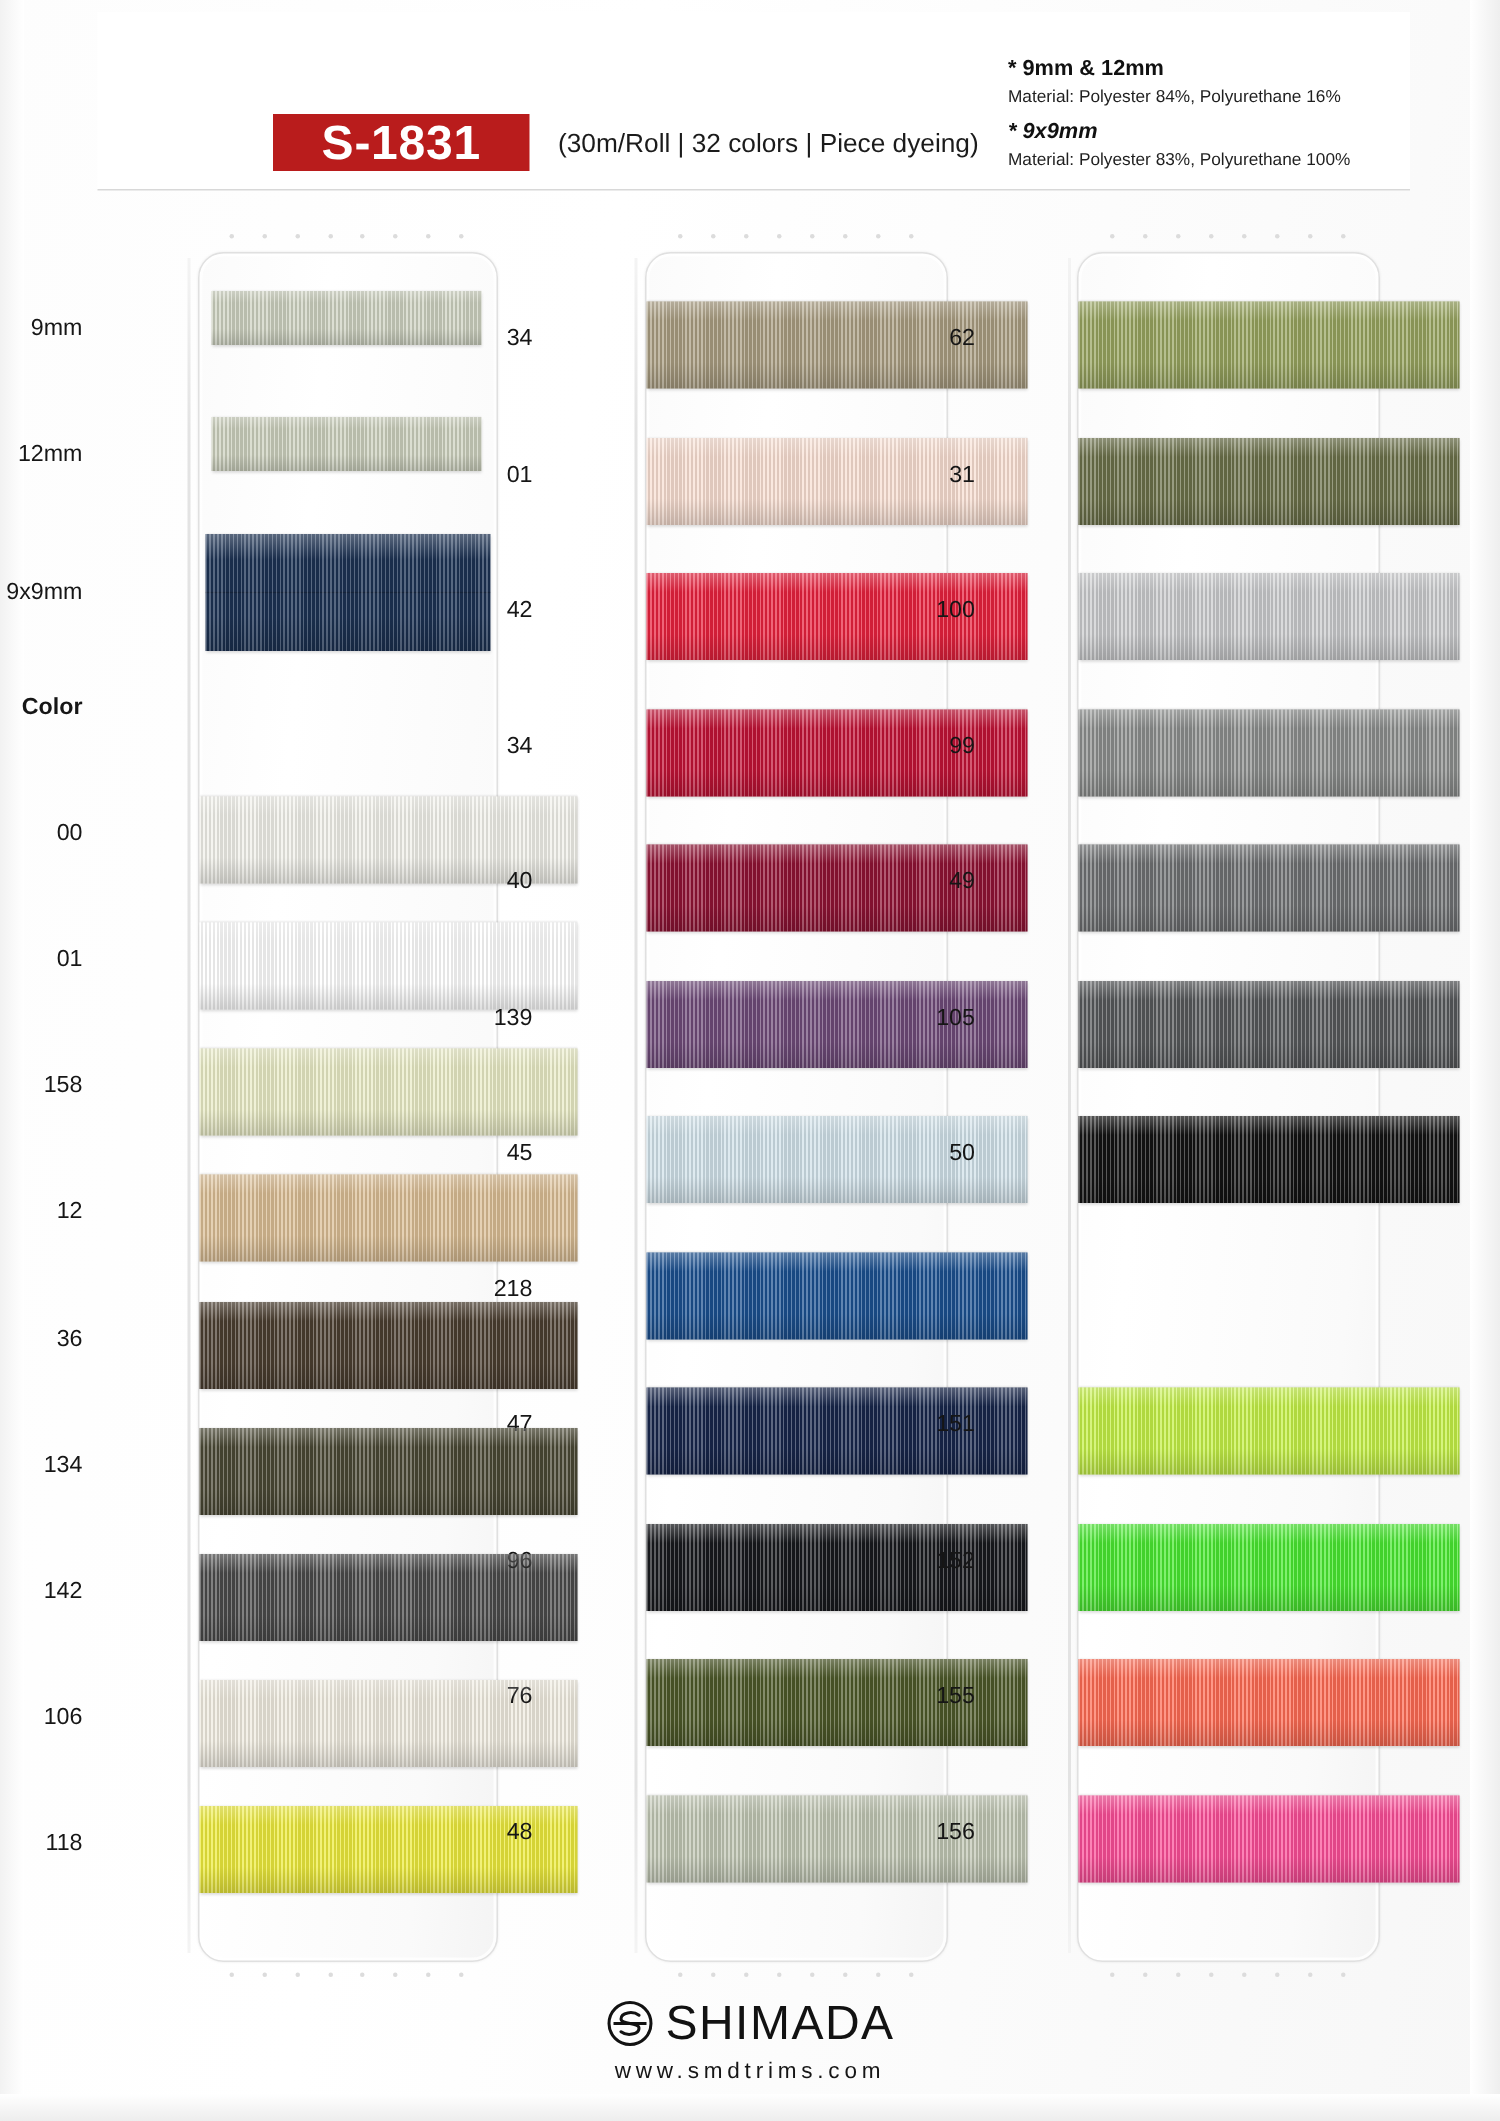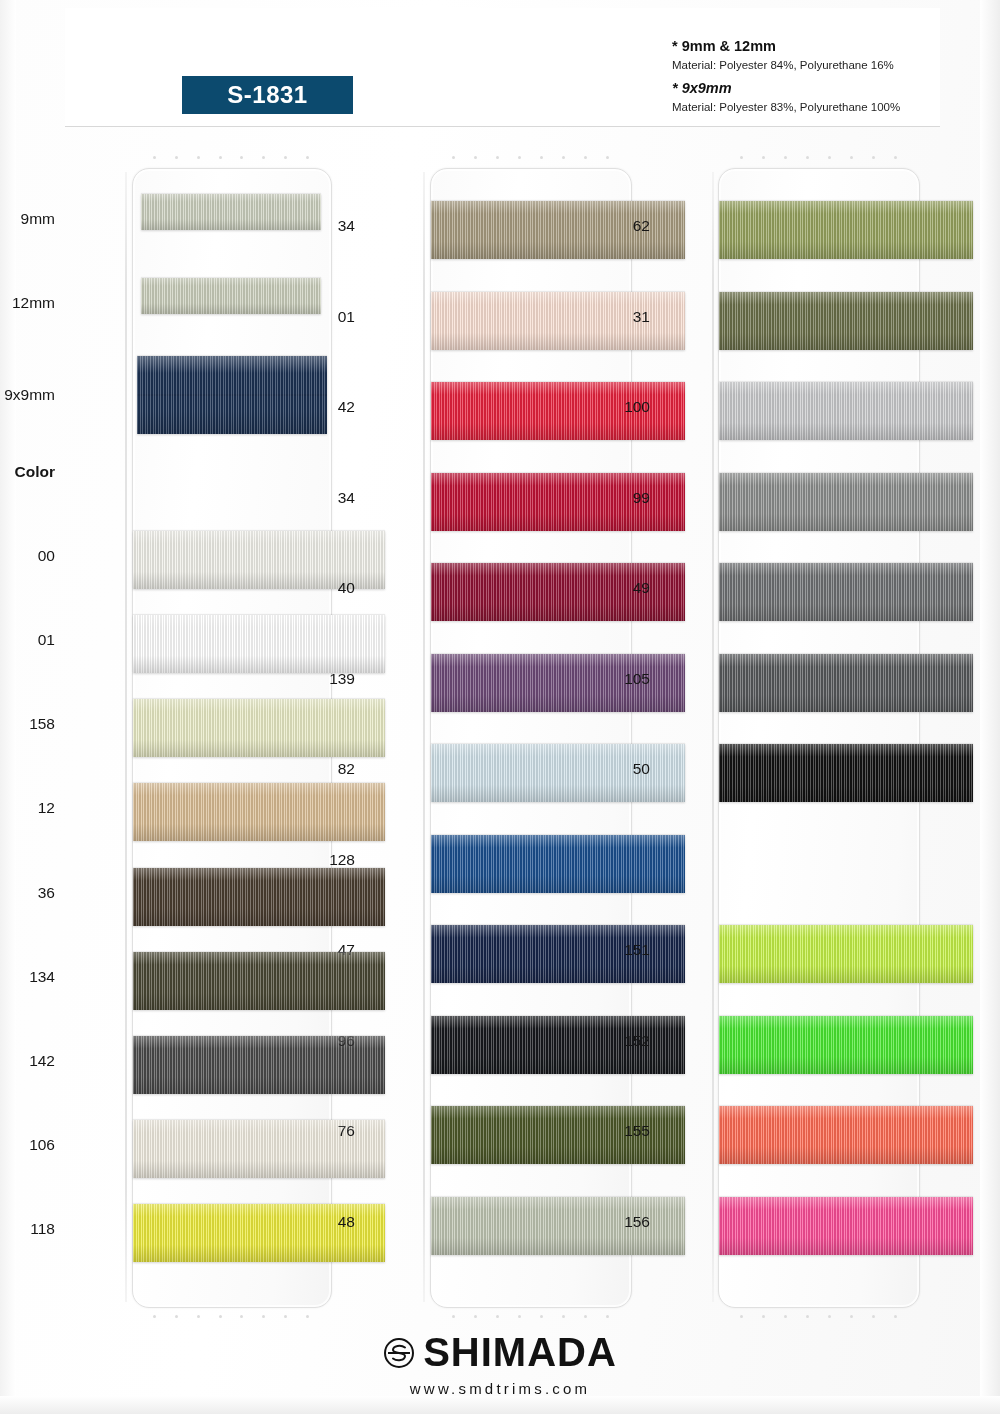--- a/index.html
+++ b/index.html
@@ -30,23 +30,23 @@
     background:#ffffff;
     border-bottom:1px solid #d8d8d8;
   }
   .hdr-title{
     position:absolute;left:105px;top:27px;
     font-size:25.5px;font-weight:bold;letter-spacing:-0.2px;
     color:#111;white-space:nowrap;
   }
   .code-badge{
     position:absolute;left:117px;top:68px;width:171px;height:38px;
-    background:#0c4a6e;color:#ffffff;
+    background:#b91c1c;color:#ffffff;
     display:flex;align-items:center;justify-content:center;
-    font-size:24px;font-weight:bold;letter-spacing:0.5px;
+    font-size:32px;font-weight:bold;letter-spacing:0.5px;
   }
   .hdr-sub{
     position:absolute;left:307px;top:77px;
     font-size:17.5px;color:#1b1b1b;white-space:nowrap;
   }
   .spec{position:absolute;white-space:nowrap;}
   .spec-title{font-size:14.5px;font-weight:bold;color:#111;}
   .spec-mat{font-size:11.5px;color:#1f1f1f;}
   #spec1t{left:607px;top:30px;}
   #spec1m{left:607px;top:51px;}
@@ -122,34 +122,35 @@
       linear-gradient(180deg,rgba(0,0,0,0) 49%,rgba(0,0,0,.22) 50%,rgba(0,0,0,0) 51%);
   }
 
   
   .footer{
     position:absolute;left:0;top:1330px;width:1000px;height:70px;
     display:flex;flex-direction:column;align-items:center;
   }
   .logo-row{display:flex;align-items:center;gap:8px;}
   .logo-mark{width:32px;height:32px;}
-  .logo-text{font-size:40px;font-weight:bold;letter-spacing:1px;color:#121212;}
+  .logo-text{font-size:32px;font-weight:normal;letter-spacing:1px;color:#121212;}
   .logo-url{margin-top:5px;font-size:15px;letter-spacing:3.2px;color:#161616;}
 </style>
 </head>
 <body>
 
 <div class="card">
   <div class="paper-edge-l"></div>
   <div class="paper-edge-r"></div>
   <div class="paper-edge-b"></div>
 
   <div class="header">
     <div class="hdr-vline"></div>
     <div class="code-badge">S-1831</div>
+    <div class="hdr-sub">(30m/Roll | 32 colors | Piece dyeing)</div>
 
     <div class="spec spec-title" id="spec1t">* 9mm &amp; 12mm</div>
     <div class="spec spec-mat" id="spec1m">Material:  Polyester 84%,  Polyurethane 16%</div>
     <div class="spec spec-title" id="spec2t">* 9x9mm</div>
     <div class="spec spec-mat" id="spec2m">Material:  Polyester 83%,  Polyurethane 100%</div>
   </div>
 
   <div class="col" id="col0">
       <div class="panel" style="left: 77px; top: 28px; width: 198px; height: 1138px;"></div>
       <div class="perf" style="left: 89px; top: 14px; width: 174px;">
@@ -227,23 +228,23 @@
       <div class="lbl" style="top: 167.5px;">01</div>
       <div class="swatch" style="left: 76px; top: 151.5px; width: 254px; height: 58px; background: rgb(248, 222, 209);"></div>
       <div class="lbl" style="top: 258px;">42</div>
       <div class="swatch" style="left: 76px; top: 242px; width: 254px; height: 58px; background: rgb(232, 33, 61);"></div>
       <div class="lbl" style="top: 348.5px;">34</div>
       <div class="swatch" style="left: 76px; top: 332.5px; width: 254px; height: 58px; background: rgb(194, 19, 54);"></div>
       <div class="lbl" style="top: 439px;">40</div>
       <div class="swatch" style="left: 76px; top: 423px; width: 254px; height: 58px; background: rgb(144, 19, 52);"></div>
       <div class="lbl" style="top: 529.5px;">139</div>
       <div class="swatch" style="left: 76px; top: 513.5px; width: 254px; height: 58px; background: rgb(111, 75, 121);"></div>
-      <div class="lbl" style="top: 620px;">82</div>
+      <div class="lbl" style="top: 620px;">45</div>
       <div class="swatch" style="left: 76px; top: 604px; width: 254px; height: 58px; background: rgb(208, 225, 233);"></div>
-      <div class="lbl" style="top: 710.5px;">128</div>
+      <div class="lbl" style="top: 710.5px;">218</div>
       <div class="swatch" style="left: 76px; top: 694.5px; width: 254px; height: 58px; background: rgb(27, 80, 144);"></div>
       <div class="lbl" style="top: 801px;">47</div>
       <div class="swatch" style="left: 76px; top: 785px; width: 254px; height: 58px; background: rgb(23, 38, 75);"></div>
       <div class="lbl" style="top: 891.5px;">96</div>
       <div class="swatch" style="left: 76px; top: 875.5px; width: 254px; height: 58px; background: rgb(23, 25, 29);"></div>
       <div class="lbl" style="top: 982px;">76</div>
       <div class="swatch" style="left: 76px; top: 966px; width: 254px; height: 58px; background: rgb(77, 89, 41);"></div>
       <div class="lbl" style="top: 1072.5px;">48</div>
       <div class="swatch" style="left: 76px; top: 1056.5px; width: 254px; height: 58px; background: rgb(192, 198, 179);"></div>
     </div>

